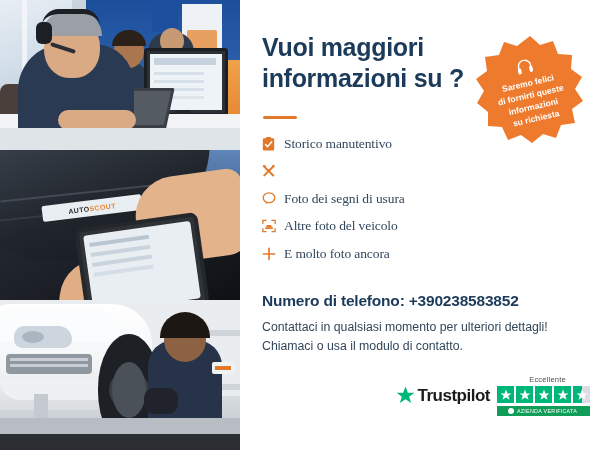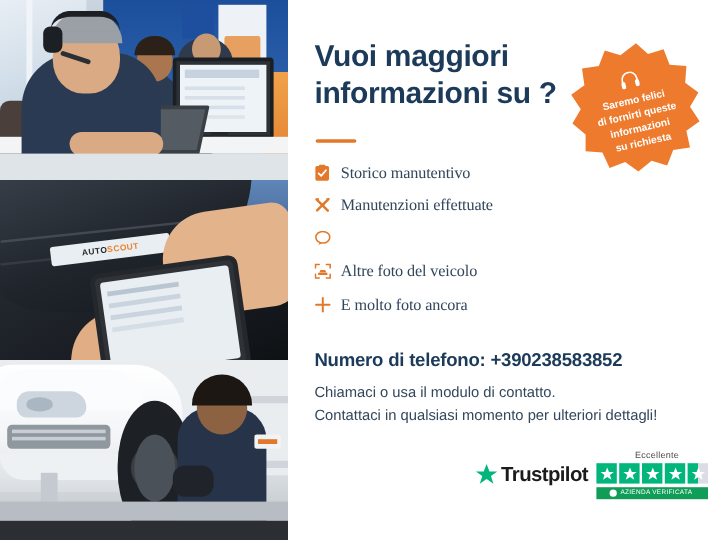--- a/index.html
+++ b/index.html
@@ -429,30 +429,30 @@
       <div class="feat">
         <span class="ico">
           <svg width="14" height="14" viewBox="0 0 16 16">
             <path d="M2 2.4 L12.8 13.2" stroke="#e2792a" stroke-width="2.3" stroke-linecap="round"></path>
             <path d="M13.4 2.2 L2.6 13" stroke="#e2792a" stroke-width="2.3" stroke-linecap="round"></path>
             <circle cx="8" cy="7.7" r="1.7" fill="#e2792a"></circle>
             <path d="M1.4 1.6 L4.4 1.4 L4.2 4.4 Z" fill="#e2792a"></path>
             <path d="M14.4 1.6 L11.4 1.4 L11.6 4.4 Z" fill="#e2792a"></path>
           </svg>
         </span>
-        <span class="lbl">Manutenzioni effettuate</span>
       </div>
 
       <div class="feat">
         <span class="ico">
           <svg width="14" height="13" viewBox="0 0 16 15">
             <ellipse cx="8" cy="6.6" rx="6.7" ry="5.6" fill="none" stroke="#e2792a" stroke-width="1.5"></ellipse>
             <path d="M5.4 11.3 L3.6 14.2 L6.9 12.3 Z" fill="#e2792a"></path>
           </svg>
         </span>
+        <span class="lbl">Foto dei segni di usura</span>
       </div>
 
       <div class="feat">
         <span class="ico">
           <svg width="14" height="14" viewBox="0 0 16 16">
             <path d="M1 5 V1.6 H4.6" fill="none" stroke="#e2792a" stroke-width="1.5" stroke-linecap="round"></path>
             <path d="M11.4 1.6 H15 V5" fill="none" stroke="#e2792a" stroke-width="1.5" stroke-linecap="round"></path>
             <path d="M15 11 V14.4 H11.4" fill="none" stroke="#e2792a" stroke-width="1.5" stroke-linecap="round"></path>
             <path d="M4.6 14.4 H1 V11" fill="none" stroke="#e2792a" stroke-width="1.5" stroke-linecap="round"></path>
             <path d="M3.6 9.4 h8.8 v2.1 h-8.8 z" fill="#e2792a"></path>
@@ -469,22 +469,22 @@
           </svg>
         </span>
         <span class="lbl">E molto foto ancora</span>
       </div>
 
     </div>
 
     <div class="phone">Numero di telefono: +390238583852</div>
 
     <div class="contact">
+      <div>Contattaci in qualsiasi momento per ulteriori dettagli!</div>
       <div>Chiamaci o usa il modulo di contatto.</div>
-      <div>Contattaci in qualsiasi momento per ulteriori dettagli!</div>
     </div>
 
     <div class="tp">
       <div class="tp-logo">
         <svg width="19" height="19" viewBox="0 0 20 20">
           <path fill="#00b67a" d="M10 0.6 L12.5 7.2 L19.4 7.2 L13.8 11.3 L16 18 L10 13.9 L4 18 L6.2 11.3 L0.6 7.2 L7.5 7.2 Z"></path>
         </svg>
         <span class="tp-name">Trustpilot</span>
       </div>
       <div class="tp-right">

